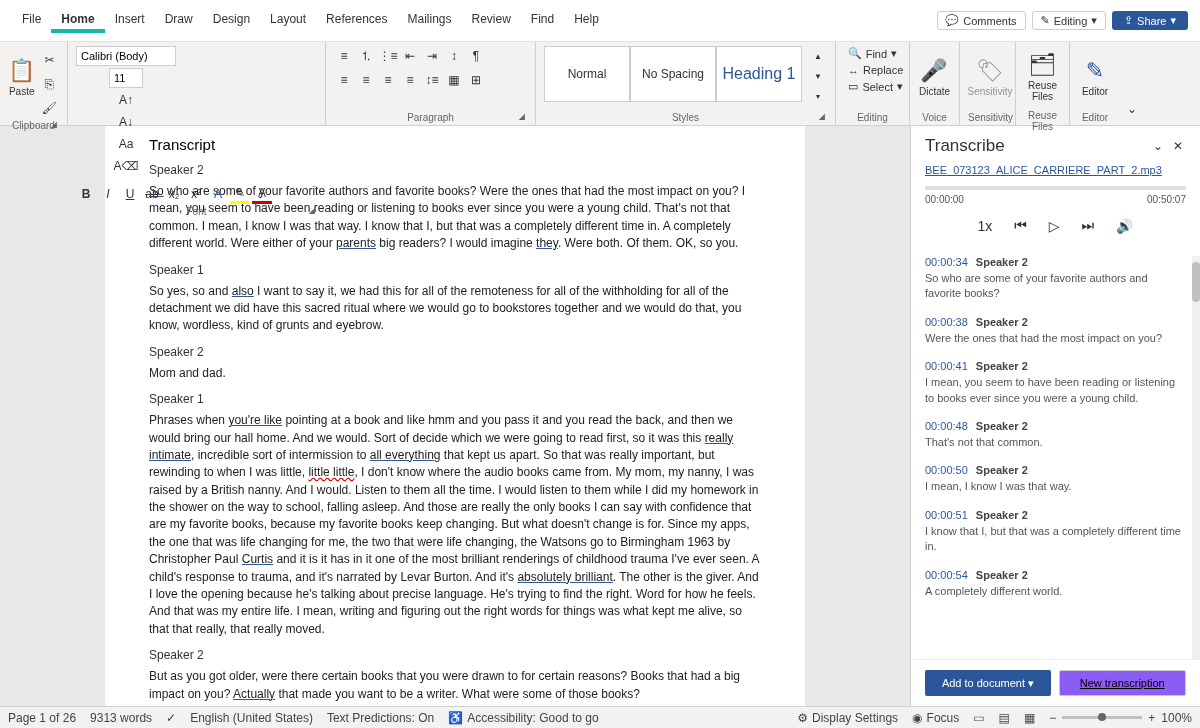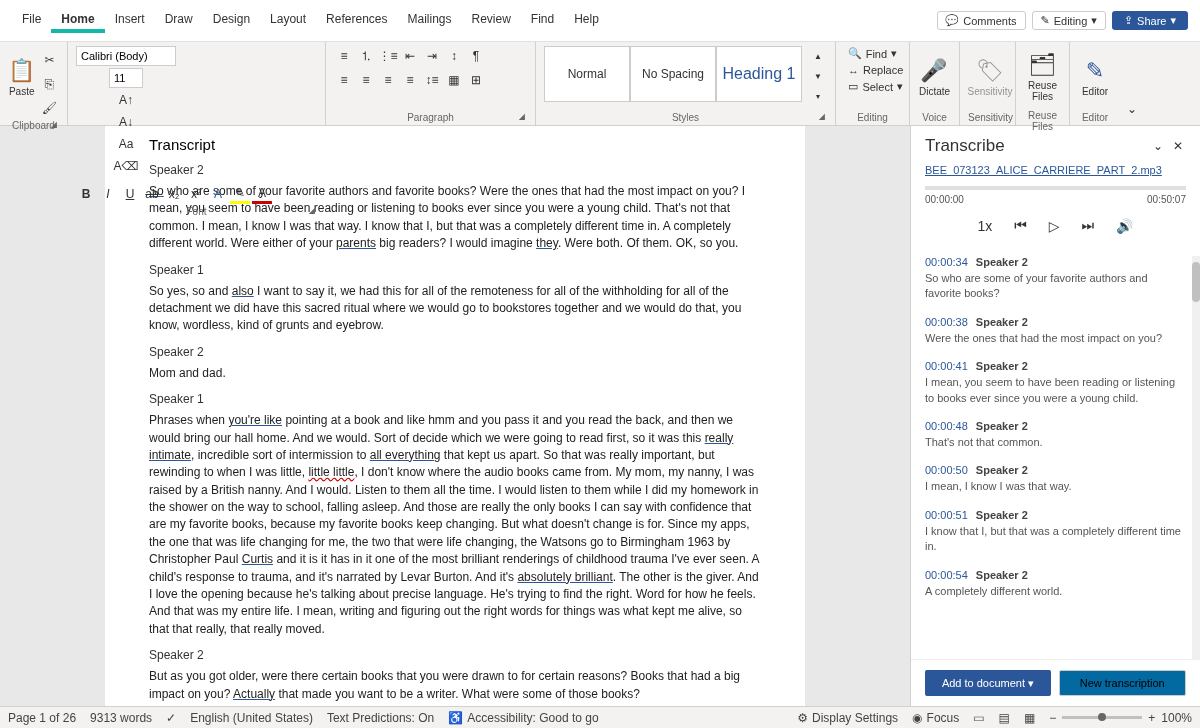--- a/index.html
+++ b/index.html
@@ -52,21 +52,21 @@
 .times { display:flex; justify-content:space-between; font-size:10px; color:#555; padding:2px 14px; }
 .controls { display:flex; justify-content:center; gap:22px; padding:10px 0 14px 0; font-size:14px; color:#333; align-items:center; }
 .entries { flex:1; overflow:auto; padding:0 14px; position:relative;margin-top:8px; }
 .entry { margin-bottom:14px; font-size:11px; }
 .entry-hd { display:flex; gap:8px; margin-bottom:3px; }
 .ts { color:#2b579a; }
 .spk { color:#444; font-weight:600; }
 .entry-txt { color:#555; line-height:1.4; }
 .pane-ft { display:flex; gap:8px; padding:10px 14px; border-top:1px solid #eee; }
 .primary { flex:1; background:#2b579a; color:#fff; border:none; padding:6px 8px; font-size:11px; border-radius:2px; }
-.secondary { flex:1; background:#0369a1; border:1px solid #ccc; padding:6px 8px; font-size:11px; border-radius:2px; }
+.secondary { flex:1; background:#8b5cf6; border:1px solid #ccc; padding:6px 8px; font-size:11px; border-radius:2px;text-decoration:underline; }
 .vscroll { position:absolute; right:0; top:0; width:8px; height:100%; background:#f0f0f0; }
 .vthumb { width:8px; height:40px; background:#c0c0c0; border-radius:4px; margin-top:6px; }
 
 
 .status { height:22px; background:#f3f2f1; border-top:1px solid #d0d0d0; display:flex; align-items:center; padding:0 8px; font-size:12px; color:#444; gap:14px; }
 .status .spacer { flex:1; }
 .status .sitem { display:flex; align-items:center; gap:4px; }
 .zoom { display:flex; align-items:center; gap:6px; }
 .zoom-track { width:80px; height:3px; background:#c0c0c0; position:relative; }
 .zoom-thumb { position:absolute; left:50%; top:-3px; width:8px; height:8px; background:#666; border-radius:50%; transform:translateX(-50%); }

